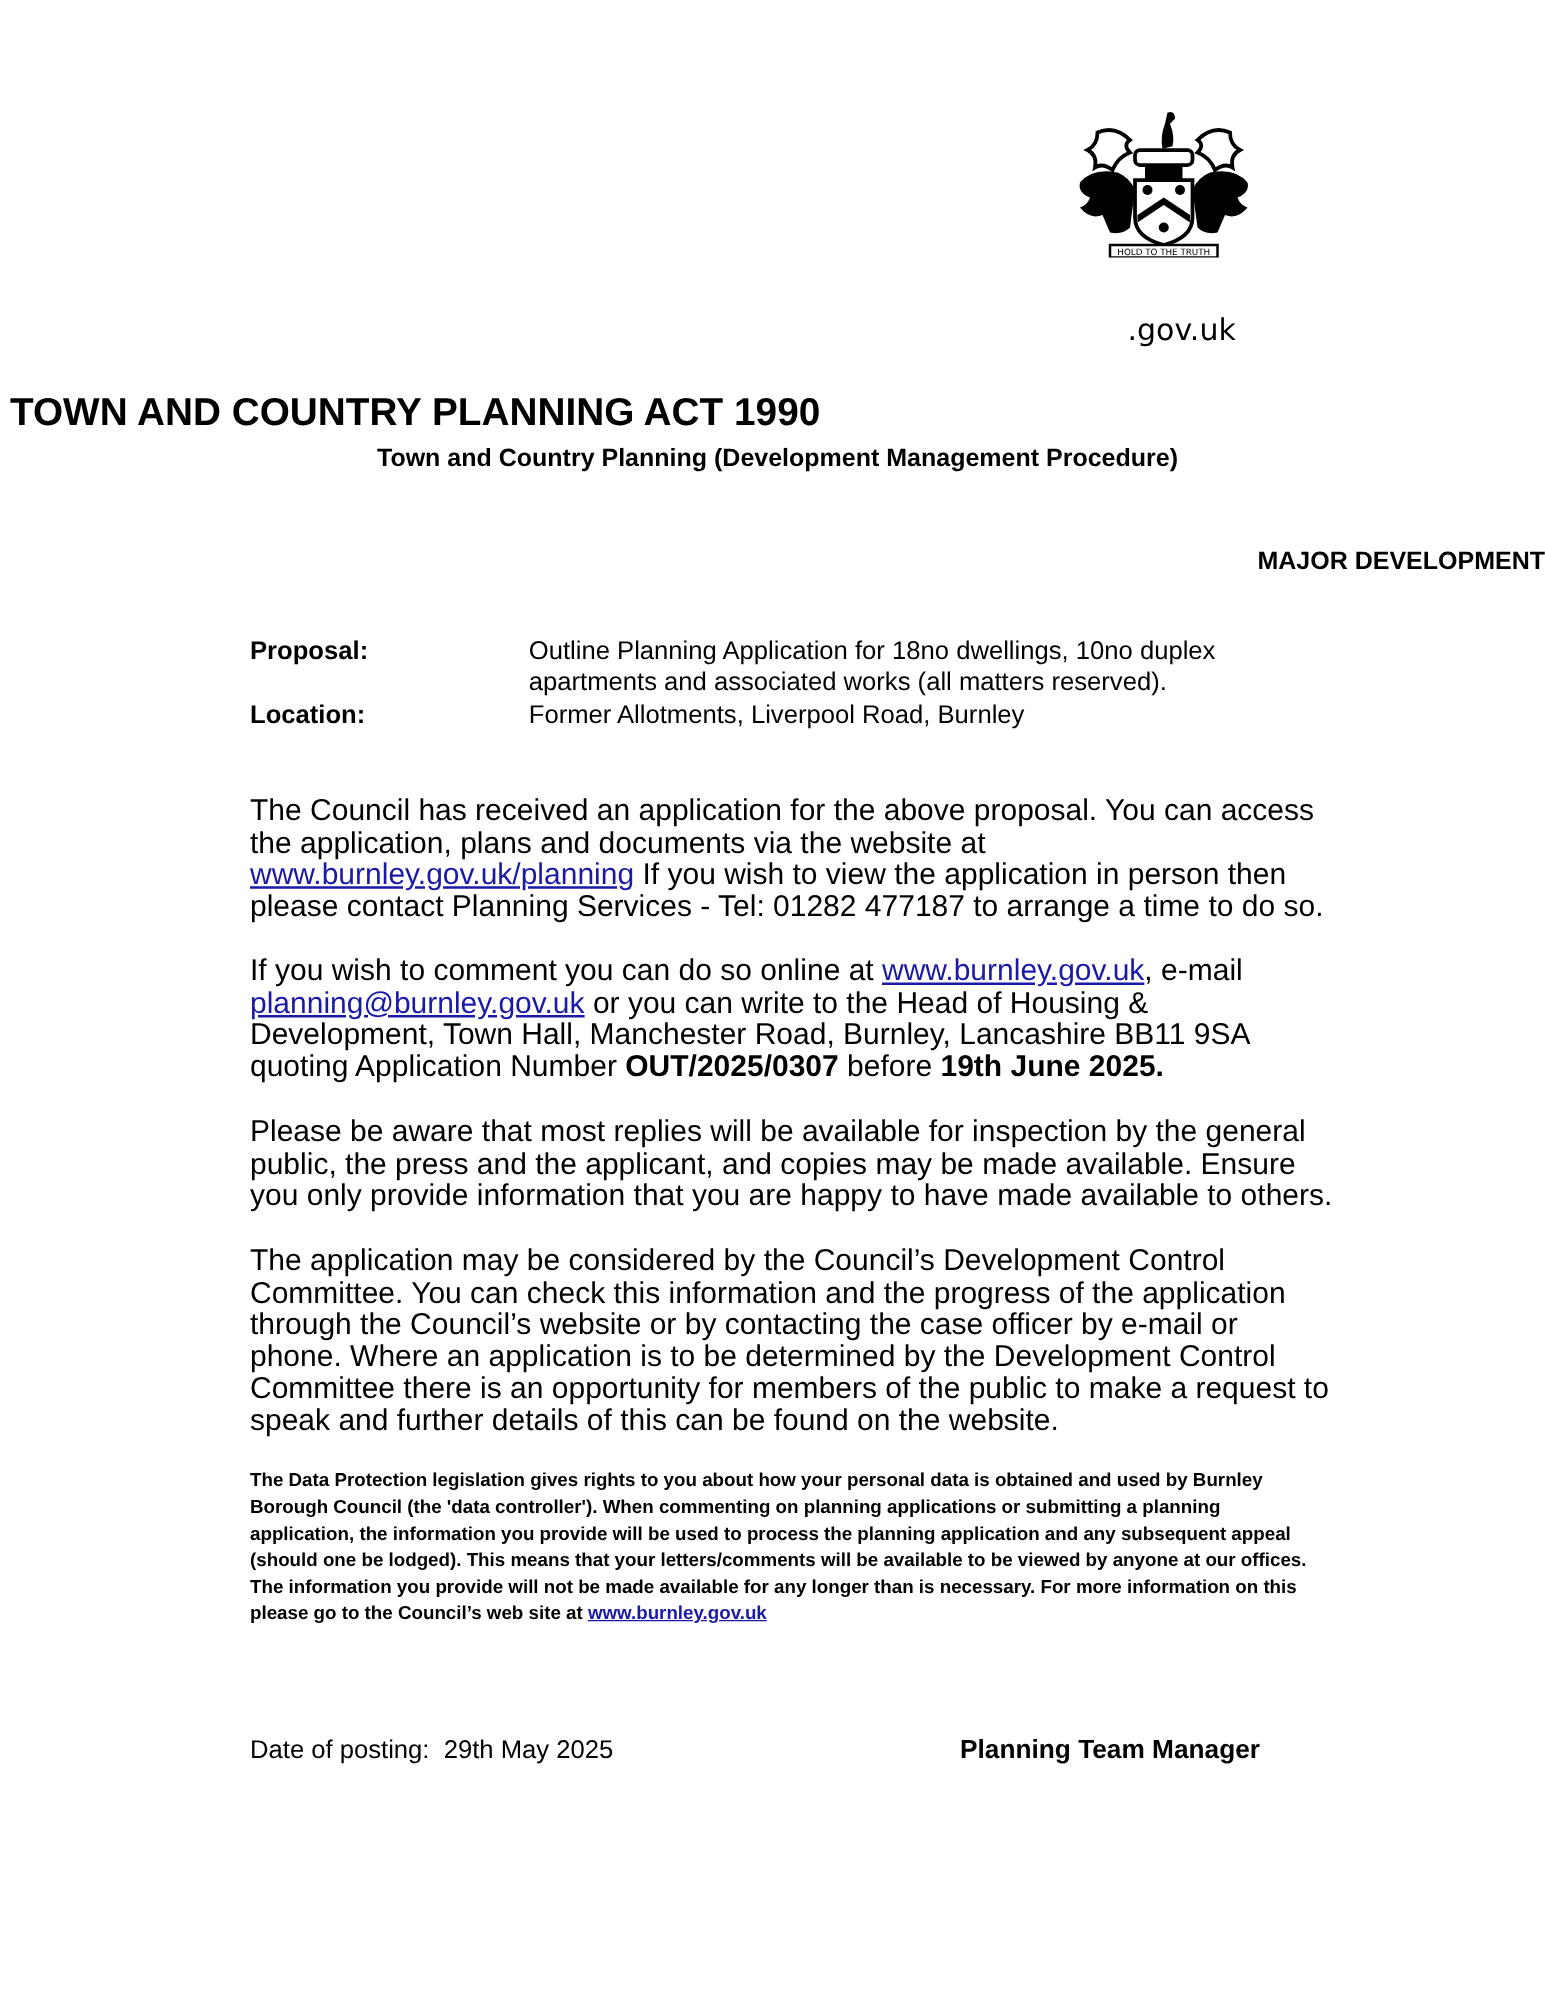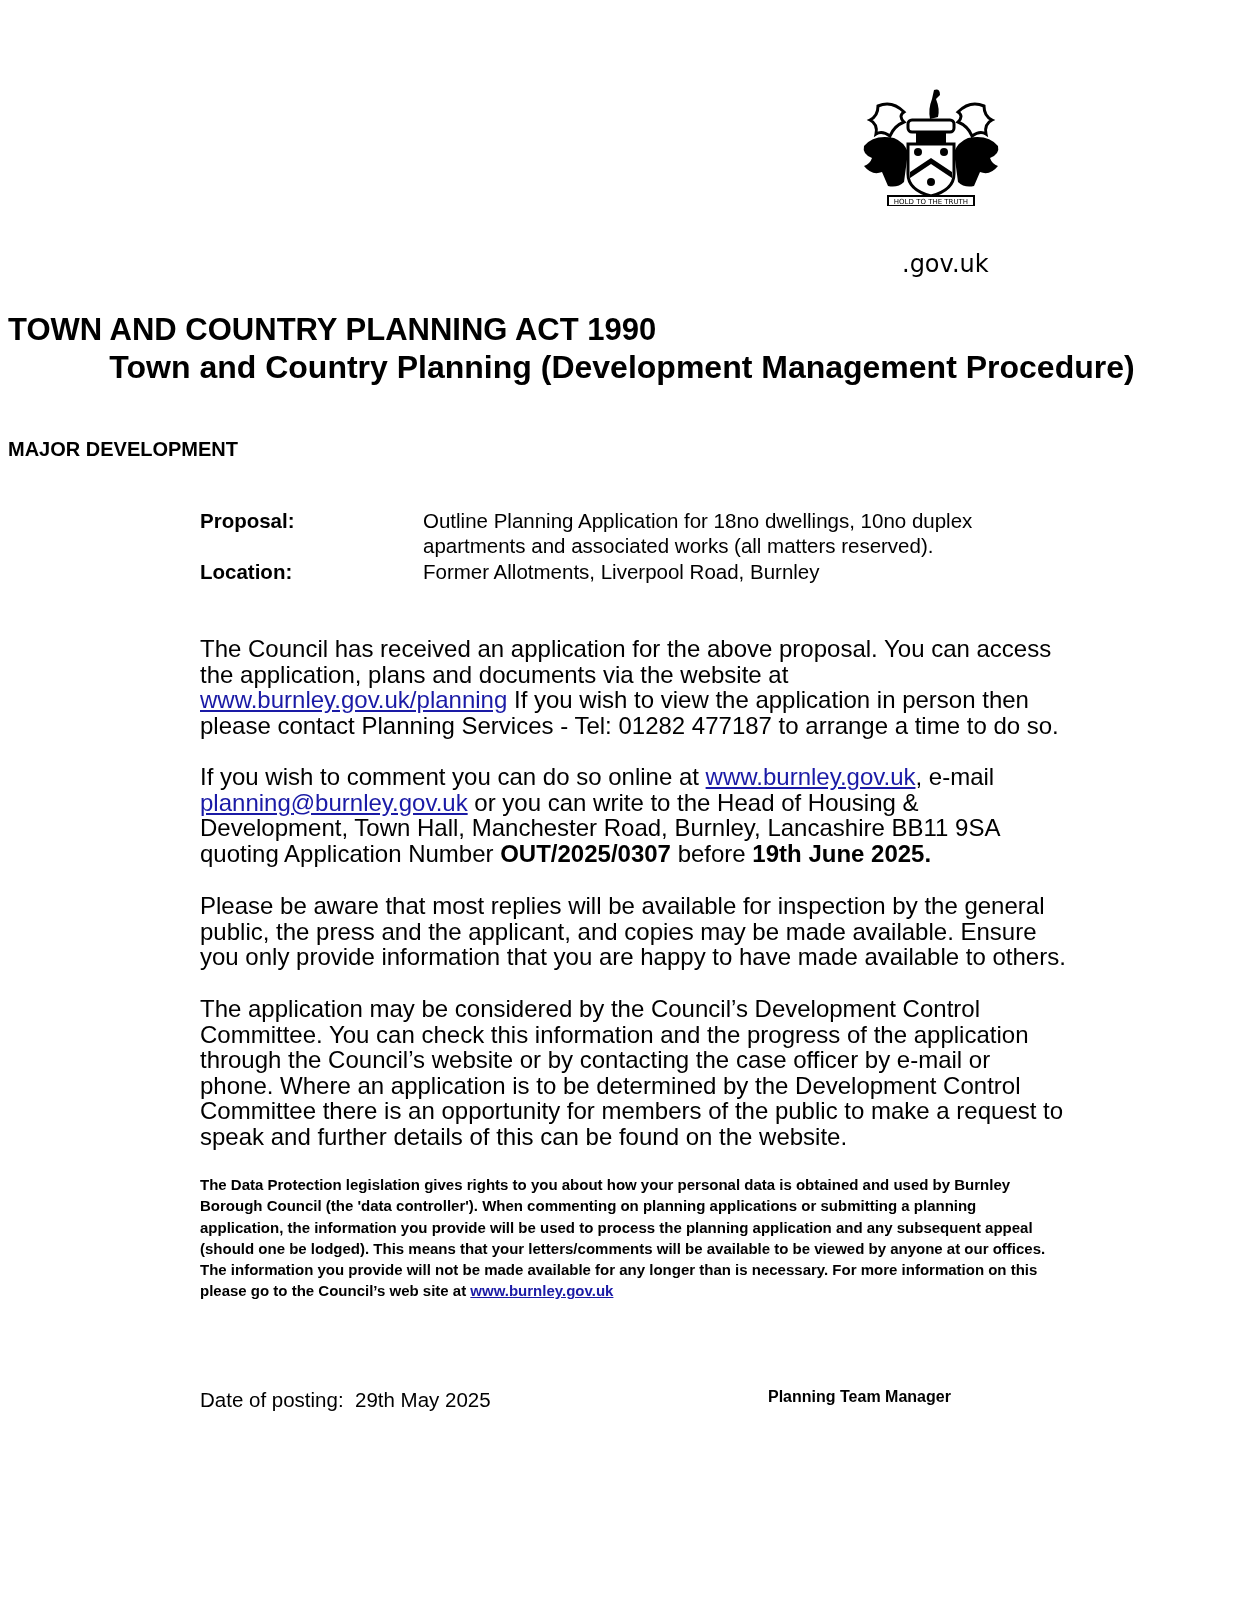--- a/index.html
+++ b/index.html
@@ -2,30 +2,30 @@
 <html><head>
 <meta charset="utf-8">
 <style>
   html, body { margin: 0; padding: 0; background: #ffffff; }
   body { width: 1236px; height: 1600px; position: relative; overflow: hidden; color: #000; font-family: "Liberation Sans", sans-serif; }
   .logo { position: absolute; left: 840px; top: 86px; width: 180px; height: 190px; }
   .logo svg { position: absolute; left: 16px; top: 0; }
   .logo-word { position: absolute; left: 0; top: 118px; font-size: 46px; font-weight: bold; font-family: "DejaVu Sans", sans-serif; letter-spacing: -1px; }
   .logo-sub { position: absolute; left: 62px; top: 164px; font-size: 24px; font-family: "DejaVu Sans", sans-serif; }
   .h1 { position: absolute; top: 312px; left: 0; width: 1045px; text-align: left; font-size: 31px; font-weight: bold; padding-left: 8px; box-sizing: border-box; }
-  .h2 { position: absolute; top: 352px; left: 0; width: 1236px; text-align: center; font-size: 32px; font-weight: bold; line-height: 30px; padding-left: 8px; box-sizing: border-box; }
-  .h3 { position: absolute; top: 438px; left: 0; width: 1236px; text-align: left; font-size: 20px; font-weight: bold; padding-left: 8px; box-sizing: border-box; }
+  .h2 { position: absolute; top: 352px; left: 0; width: 1236px; text-align: center; font-size: 20px; font-weight: bold; line-height: 30px; padding-left: 8px; box-sizing: border-box; }
+  .h3 { position: absolute; top: 438px; left: 0; width: 1236px; text-align: right; font-size: 20px; font-weight: bold; padding-left: 8px; box-sizing: border-box; }
   .kv { position: absolute; left: 200px; font-size: 20.5px; line-height: 25px; }
   .kv .k { position: absolute; left: 0; font-weight: bold; width: 200px; }
   .kv .v { position: absolute; left: 223px; width: 640px; }
   .para { position: absolute; left: 200px; width: 870px; font-size: 24px; line-height: 25.5px; }
   .small { position: absolute; left: 200px; width: 850px; font-size: 15px; line-height: 21.3px; font-weight: bold; }
   a, .link { color: #1a1aa6; text-decoration: underline; }
   .footer-left { position: absolute; left: 200px; top: 1388px; font-size: 20.5px; }
-  .footer-right { position: absolute; left: 768px; top: 1388px; font-size: 16px; font-weight: bold; }
+  .footer-right { position: absolute; left: 768px; top: 1388px; font-size: 21px; font-weight: bold; }
 </style>
 </head>
 <body>
 
 <div class="logo">
   <svg width="150" height="120" viewBox="0 0 150 120">
 
     <path d="M78 4 q6 -2 6 5 l-4 4 q4 10 2 18 l-8 2 q-2 -10 2 -20 z" fill="#000"></path>
 
     <path d="M22 20 q14 -6 26 6 q-6 4 0 10 q-10 4 -14 14 q-8 -6 -14 -2 q2 -10 -6 -14 q8 -4 8 -14z" fill="none" stroke="#000" stroke-width="3"></path>

